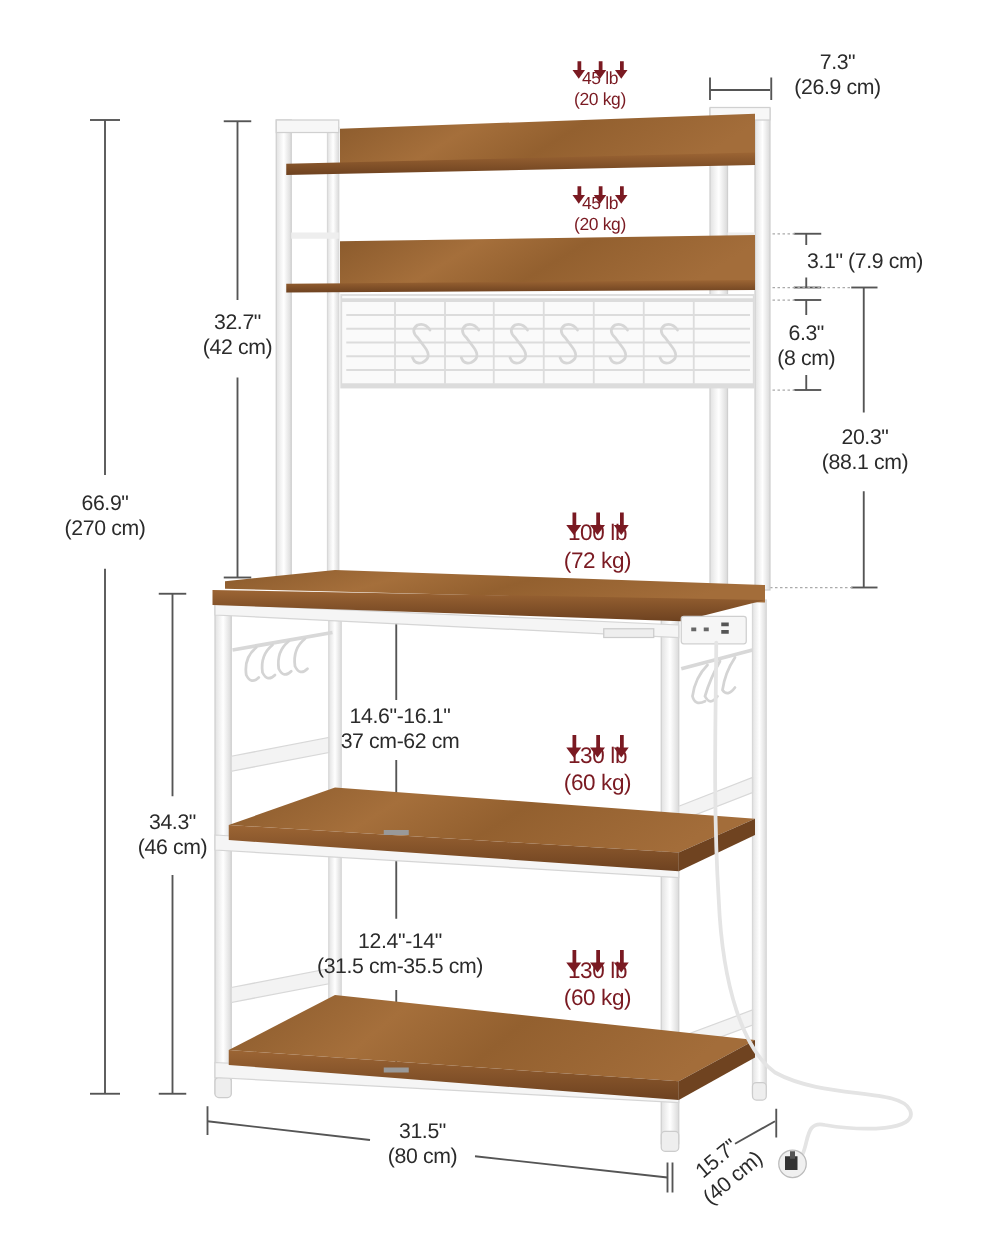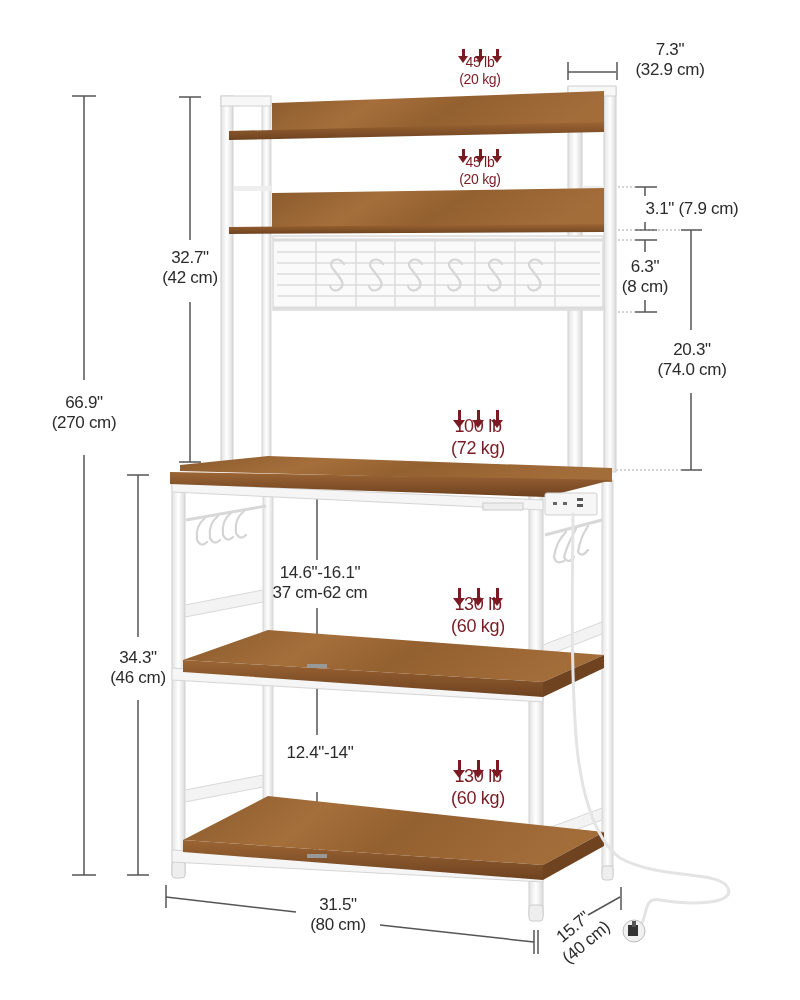--- a/index.html
+++ b/index.html
@@ -242,39 +242,40 @@
 <div class="dim-label" style="left:140px; top:248px; width:100px;">
   <div>32.7"</div>
   <div>(42 cm)</div>
 </div>
 <div class="dim-label" style="left:88px; top:648px; width:100px;">
   <div>34.3"</div>
   <div>(46 cm)</div>
 </div>
 <div class="dim-label" style="left:615px; top:40px; width:110px;">
   <div>7.3"</div>
-  <div>(32.9 cm)</div>
+  <div>(26.9 cm)</div>
 </div>
 <div class="dim-label" style="left:632px; top:199px; width:120px;">
   <div>3.1" (7.9 cm)</div>
 </div>
 <div class="dim-label" style="left:603px; top:257px; width:84px;">
   <div>6.3"</div>
   <div>(8 cm)</div>
 </div>
 <div class="dim-label" style="left:640px; top:340px; width:104px;">
   <div>20.3"</div>
-  <div>(74.0 cm)</div>
+  <div>(88.1 cm)</div>
 </div>
 <div class="dim-label" style="left:250px; top:563px; width:140px;">
   <div>14.6"-16.1"</div>
   <div>37 cm-62 cm</div>
 </div>
 <div class="dim-label" style="left:230px; top:743px; width:180px;">
   <div>12.4"-14"</div>
+  <div>(31.5 cm-35.5 cm)</div>
 </div>
 <div class="dim-label" style="left:290px; top:895px; width:96px;">
   <div>31.5"</div>
   <div>(80 cm)</div>
 </div>
 <div class="dim-label rot" style="left:535px; top:915px; width:90px;">
   <div>15.7"</div>
   <div>(40 cm)</div>
 </div>
 

